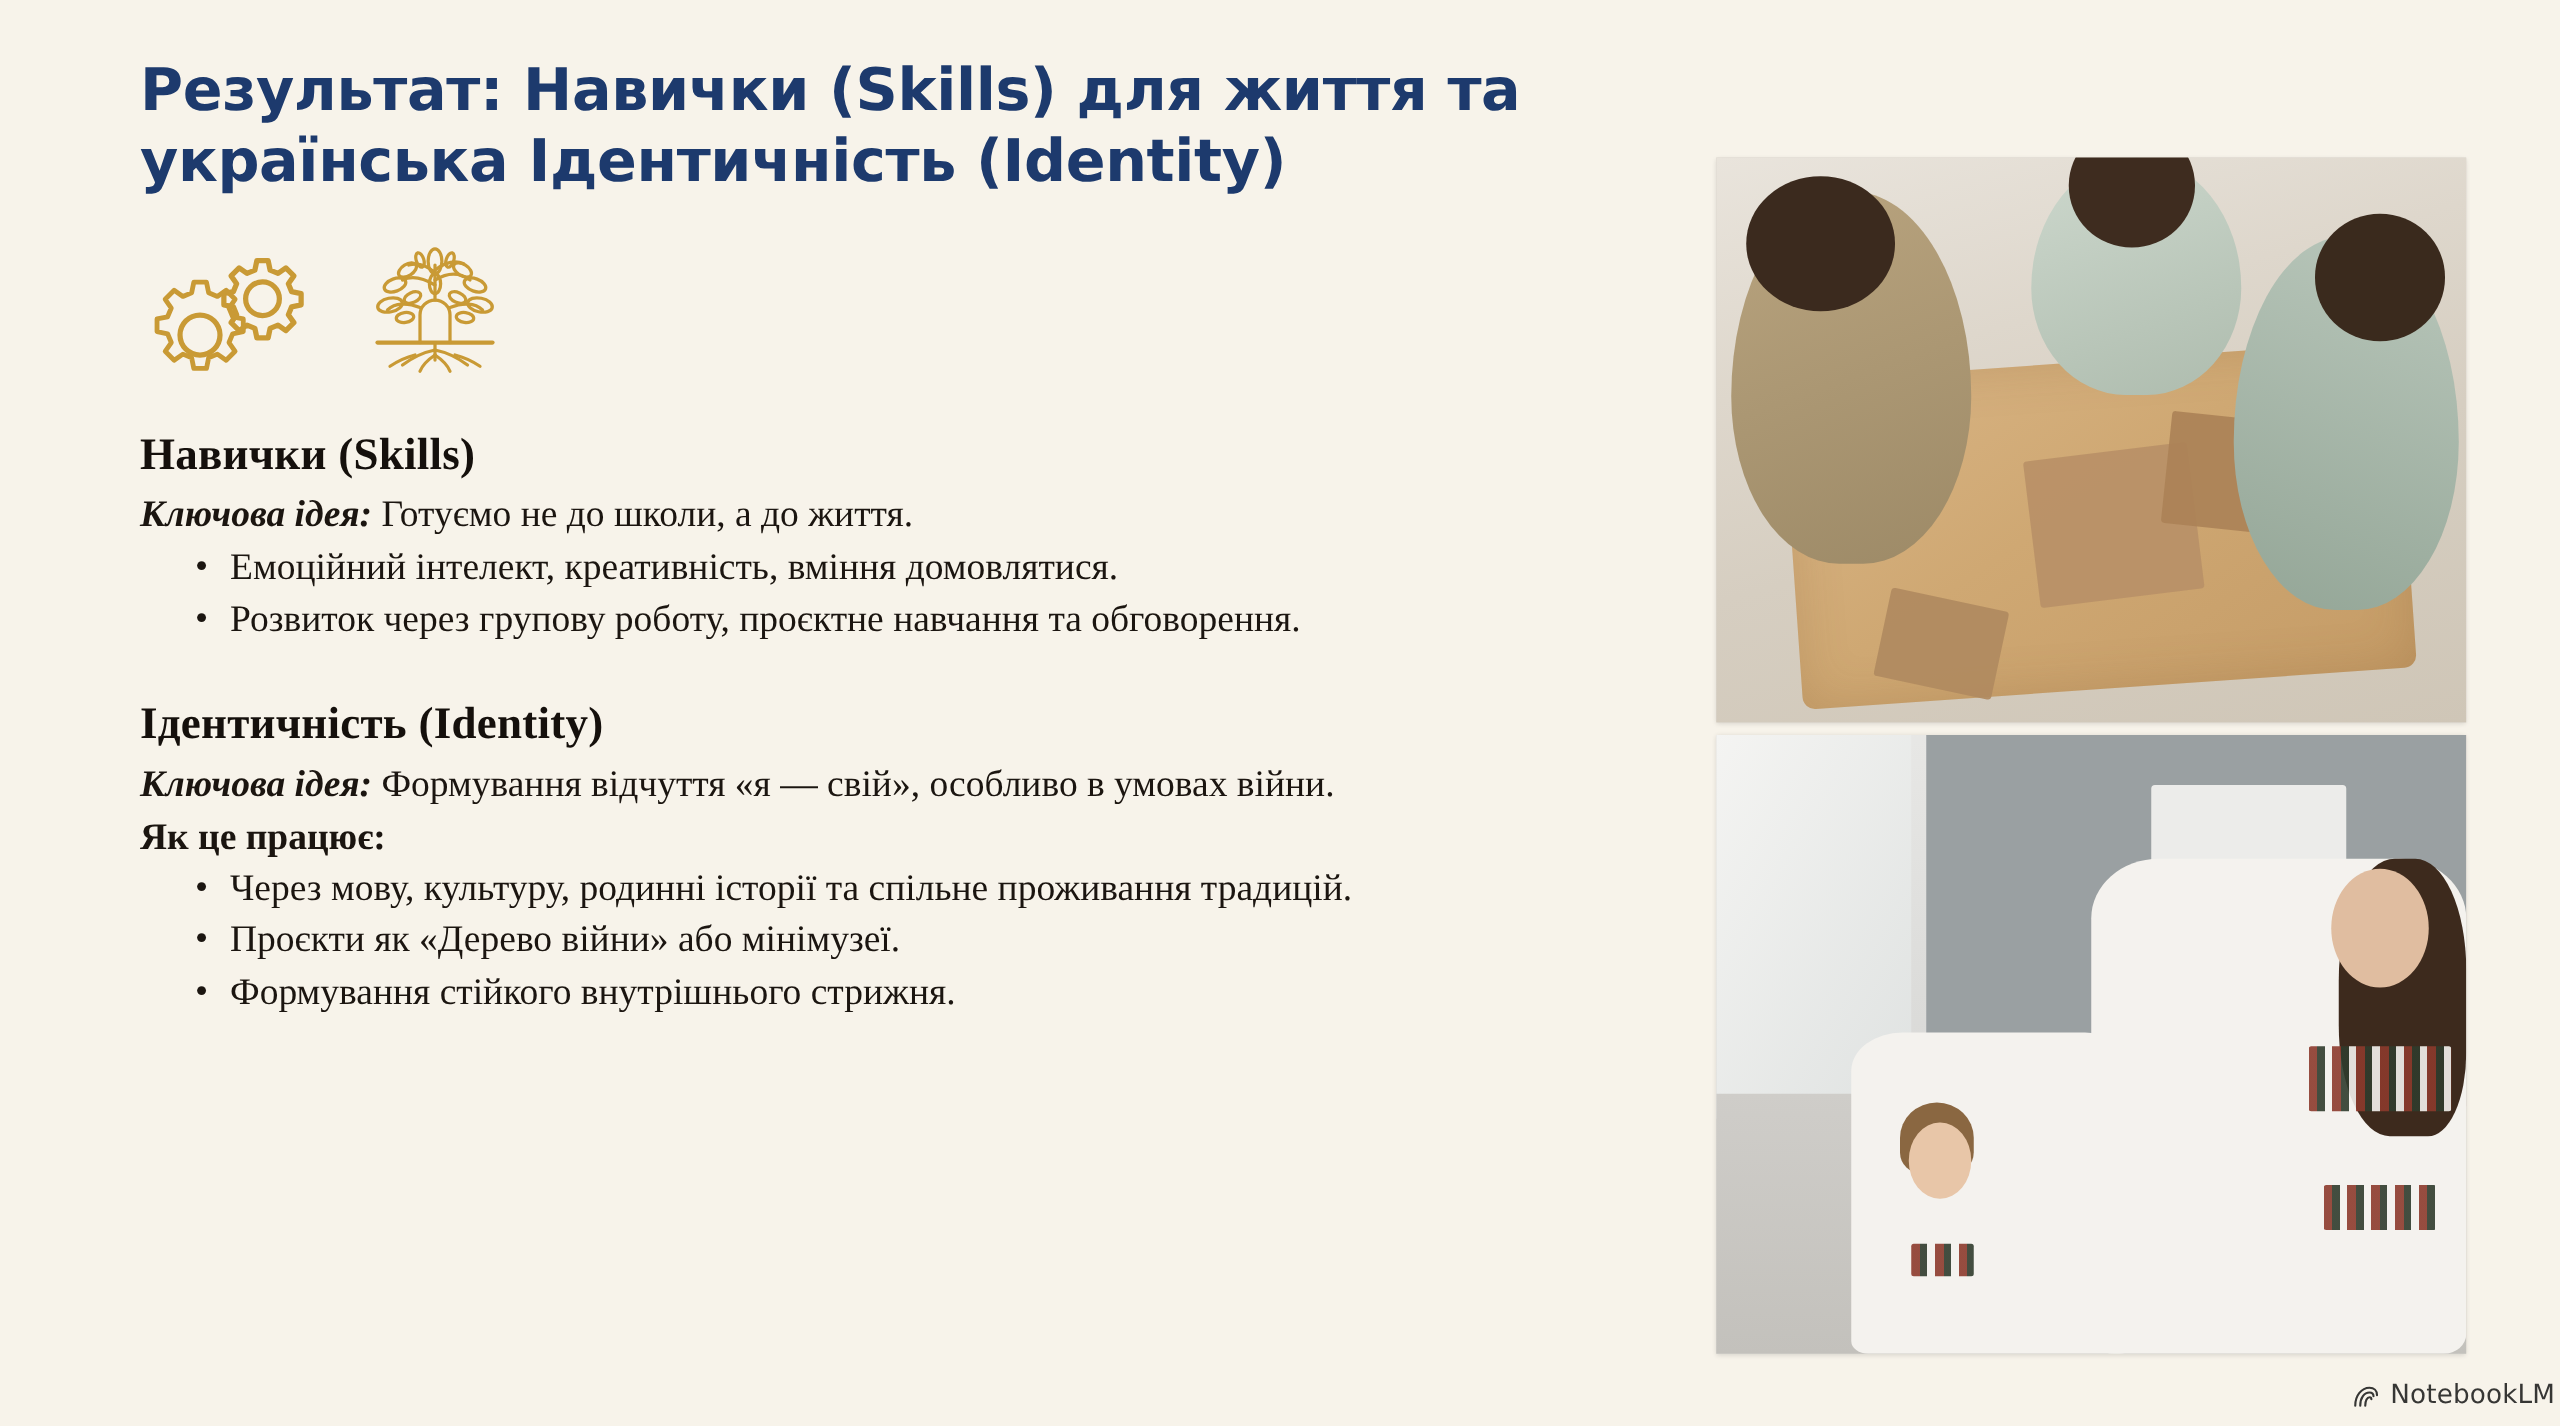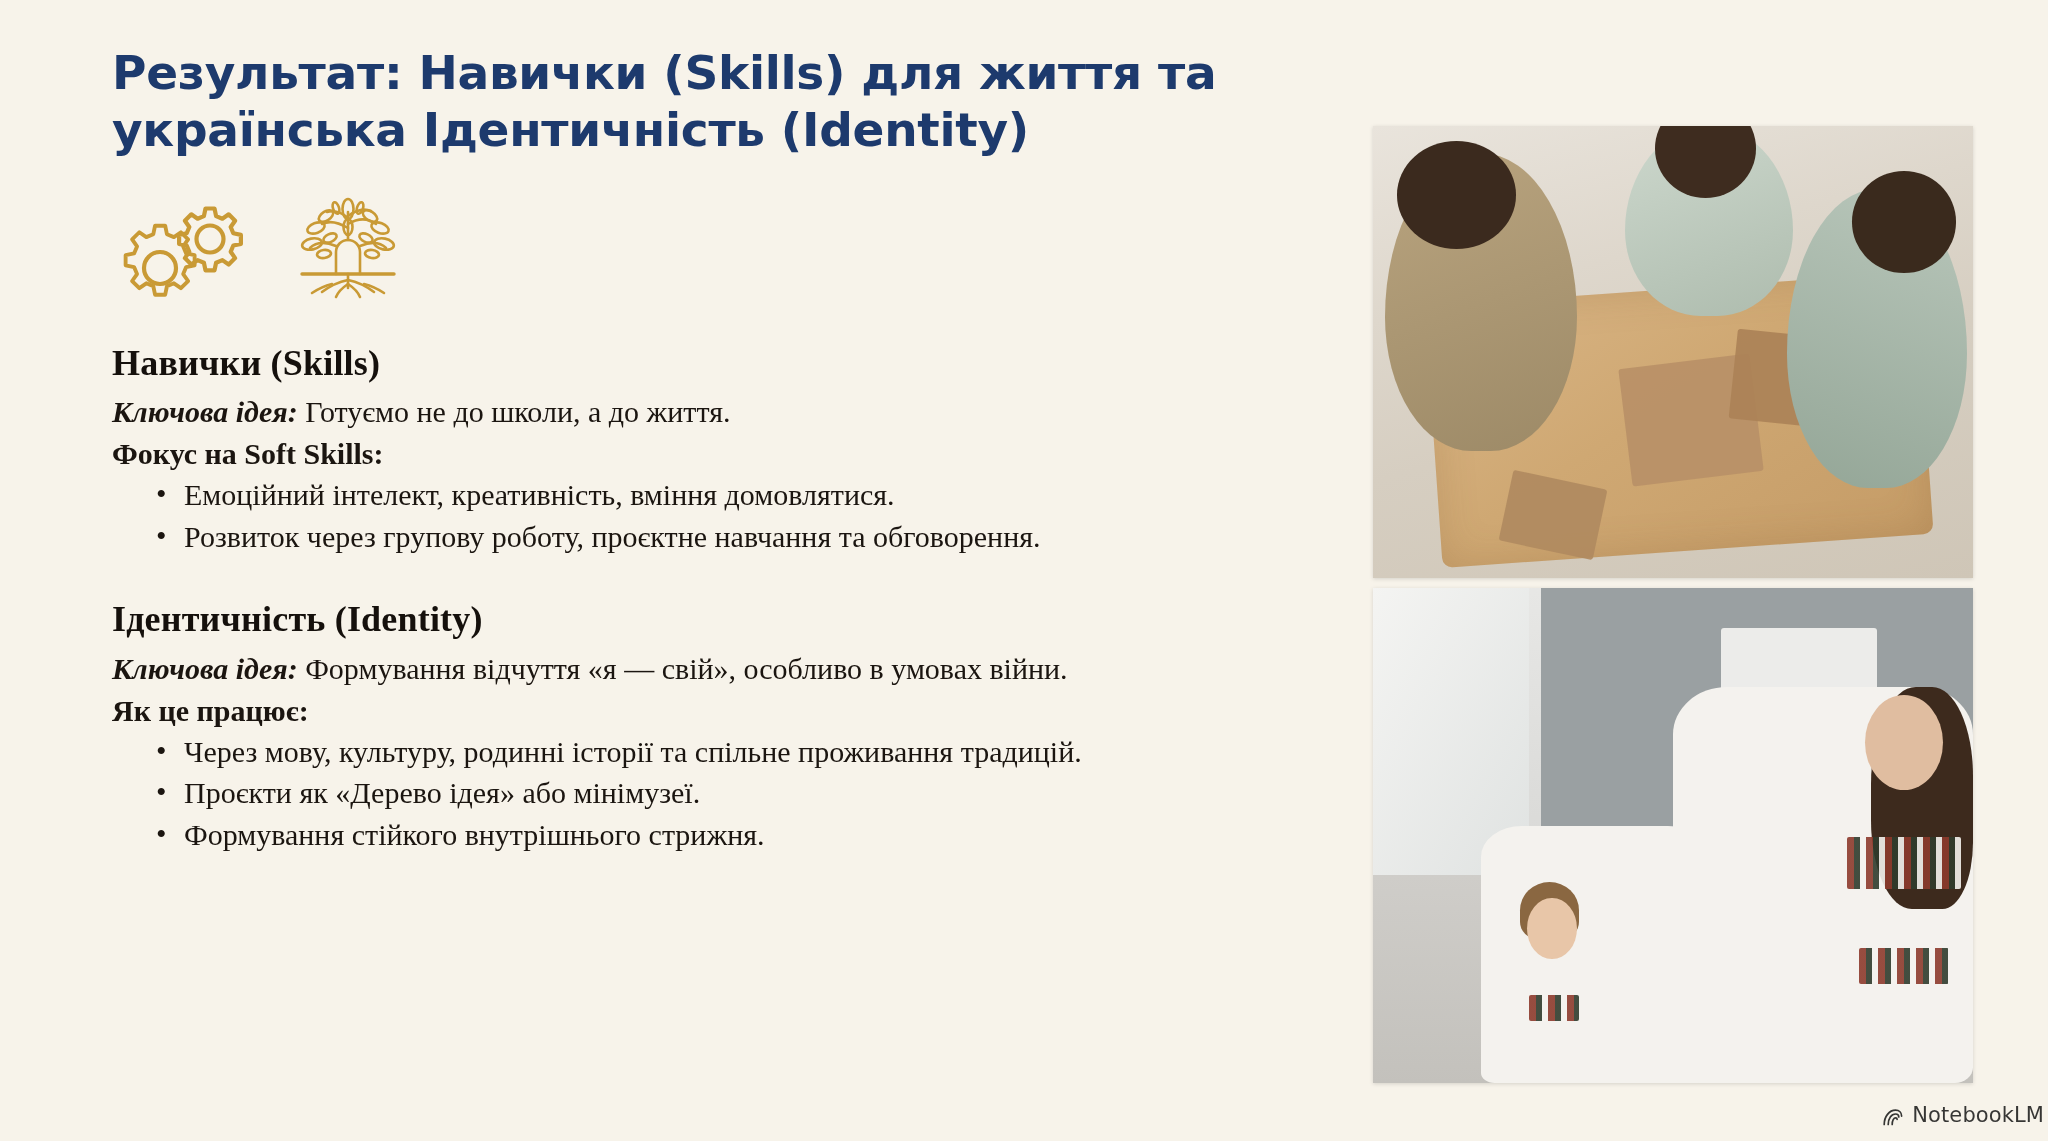--- a/index.html
+++ b/index.html
@@ -313,38 +313,37 @@
     </div>
 
     <div class="body-area">
 
       <h2 class="section-head">Навички (Skills)</h2>
 
       <p class="keyline">
         <span class="lead">Ключова ідея:</span><span> Готуємо не до школи, а до життя.</span>
       </p>
 
-      <p class="subhead">Фокус на Soft Skills:</p>
 
       <ul class="bullets">
         <li>Емоційний інтелект, креативність, вміння домовлятися.</li>
         <li>Розвиток через групову роботу, проєктне навчання та обговорення.</li>
       </ul>
 
       <h2 class="section-head second">Ідентичність (Identity)</h2>
 
       <p class="keyline">
         <span class="lead">Ключова ідея:</span><span> Формування відчуття «я — свій», особливо в умовах війни.</span>
       </p>
 
       <p class="subhead">Як це працює:</p>
 
       <ul class="bullets">
         <li>Через мову, культуру, родинні історії та спільне проживання традицій.</li>
-        <li>Проєкти як «Дерево ідея» або мінімузеї.</li>
+        <li>Проєкти як «Дерево війни» або мінімузеї.</li>
         <li>Формування стійкого внутрішнього стрижня.</li>
       </ul>
 
     </div>
   </div>
 
   <figure class="photo" id="photo-top">
     <div class="ph-inner scene-craft">
       <div class="tabletop"></div>
       <div class="card-piece" style="left:42%;top:52%;width:22%;height:26%;transform:rotate(-7deg);"></div>

